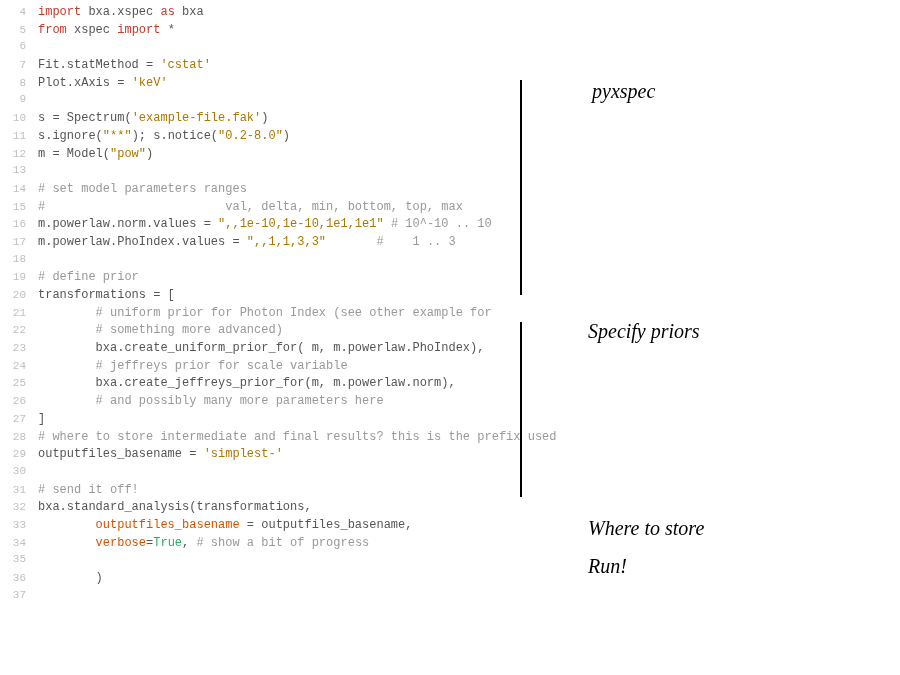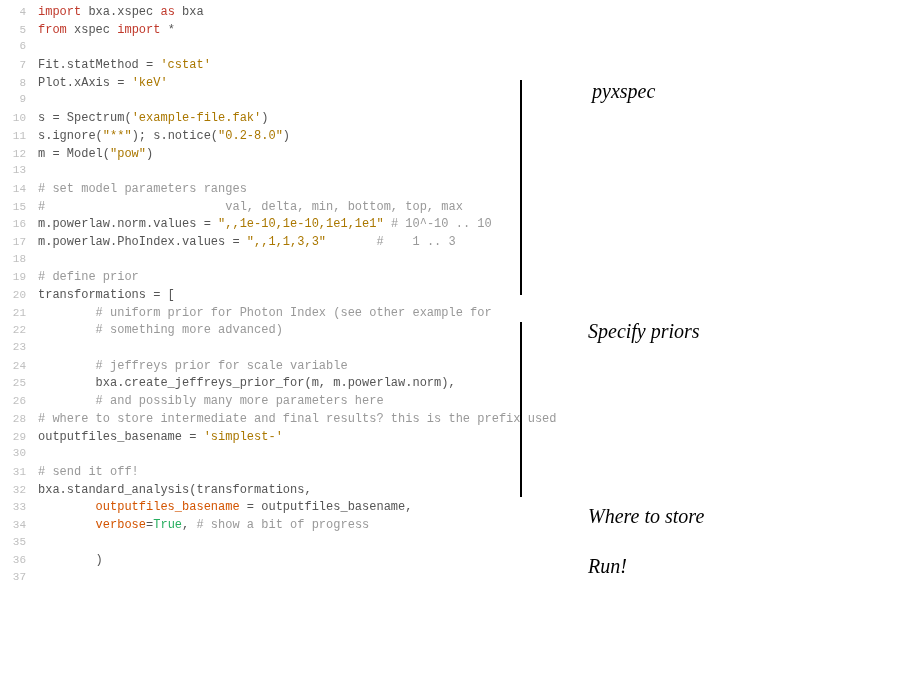--- a/index.html
+++ b/index.html
@@ -81,42 +81,43 @@
     <div class="line"><span class="ln">13</span><span class="code"></span></div>
     <div class="line"><span class="ln">14</span><span class="code"><span class="cmt"># set model parameters ranges</span></span></div>
     <div class="line"><span class="ln">15</span><span class="code"><span class="cmt">#                         val, delta, min, bottom, top, max</span></span></div>
     <div class="line"><span class="ln">16</span><span class="code"><span class="id">m.powerlaw.norm.values = </span><span class="str">",,1e-10,1e-10,1e1,1e1"</span><span class="id"> </span><span class="cmt"># 10^-10 .. 10</span></span></div>
     <div class="line"><span class="ln">17</span><span class="code"><span class="id">m.powerlaw.PhoIndex.values = </span><span class="str">",,1,1,3,3"</span><span class="id">       </span><span class="cmt">#    1 .. 3</span></span></div>
     <div class="line"><span class="ln">18</span><span class="code"></span></div>
     <div class="line"><span class="ln">19</span><span class="code"><span class="cmt"># define prior</span></span></div>
     <div class="line"><span class="ln">20</span><span class="code"><span class="id">transformations = [</span></span></div>
     <div class="line"><span class="ln">21</span><span class="code"><span class="id">        </span><span class="cmt"># uniform prior for Photon Index (see other example for</span></span></div>
     <div class="line"><span class="ln">22</span><span class="code"><span class="id">        </span><span class="cmt"># something more advanced)</span></span></div>
-    <div class="line"><span class="ln">23</span></div>
+    <div class="line"><span class="ln">23</span><span class="code"><span class="id">        bxa.create_uniform_prior_for( m, m.powerlaw.PhoIndex),</span></span></div>
     <div class="line"><span class="ln">24</span><span class="code"><span class="id">        </span><span class="cmt"># jeffreys prior for scale variable</span></span></div>
     <div class="line"><span class="ln">25</span><span class="code"><span class="id">        bxa.create_jeffreys_prior_for(m, m.powerlaw.norm),</span></span></div>
     <div class="line"><span class="ln">26</span><span class="code"><span class="id">        </span><span class="cmt"># and possibly many more parameters here</span></span></div>
+    <div class="line"><span class="ln">27</span><span class="code"><span class="id">]</span></span></div>
     <div class="line"><span class="ln">28</span><span class="code"><span class="cmt"># where to store intermediate and final results? this is the prefix used</span></span></div>
     <div class="line"><span class="ln">29</span><span class="code"><span class="id">outputfiles_basename = </span><span class="str">'simplest-'</span></span></div>
     <div class="line"><span class="ln">30</span><span class="code"></span></div>
     <div class="line"><span class="ln">31</span><span class="code"><span class="cmt"># send it off!</span></span></div>
     <div class="line"><span class="ln">32</span><span class="code"><span class="id">bxa.standard_analysis(transformations,</span></span></div>
     <div class="line"><span class="ln">33</span><span class="code"><span class="id">        </span><span class="orange">outputfiles_basename</span><span class="id"> = outputfiles_basename,</span></span></div>
     <div class="line"><span class="ln">34</span><span class="code"><span class="id">        </span><span class="orange">verbose</span><span class="id">=</span><span class="green">True</span><span class="id">, </span><span class="cmt"># show a bit of progress</span></span></div>
     <div class="line"><span class="ln">35</span></div>
     <div class="line"><span class="ln">36</span><span class="code"><span class="id">        )</span></span></div>
     <div class="line"><span class="ln">37</span><span class="code"></span></div>
   </div>
 
 <div class="annot-group" style="top: 80px; left: 520px; height: 26px;">
     <div class="annot-label" style="position: absolute; left: 40px; top: 0px;">pyxspec</div>
   </div>
 <div class="annot-group" style="top: 320px; left: 520px; height: 26px;">
     <div class="annot-label" style="position: absolute; left: 36px; top: 0px;">Specify priors</div>
   </div>
 <div class="annot-group" style="top: 505px; left: 520px; height: 26px;">
-    <div class="annot-label" style="position: absolute; left: 36px; top: 0px;">Where to store</div>
+    <div class="annot-label" style="position: absolute; left: 36px; top: 12px;">Where to store</div>
   </div>
 <div class="annot-group" style="top: 555px; left: 520px; height: 26px;">
     <div class="annot-label" style="position: absolute; left: 36px; top: 0px;">Run!</div>
   </div>
 <div class="vbar" style="position: absolute; left: 520px; top: 80px; height: 215px;"></div>
 <div class="vbar" style="position: absolute; left: 520px; top: 322px; height: 175px;"></div>
 
 </body></html>

